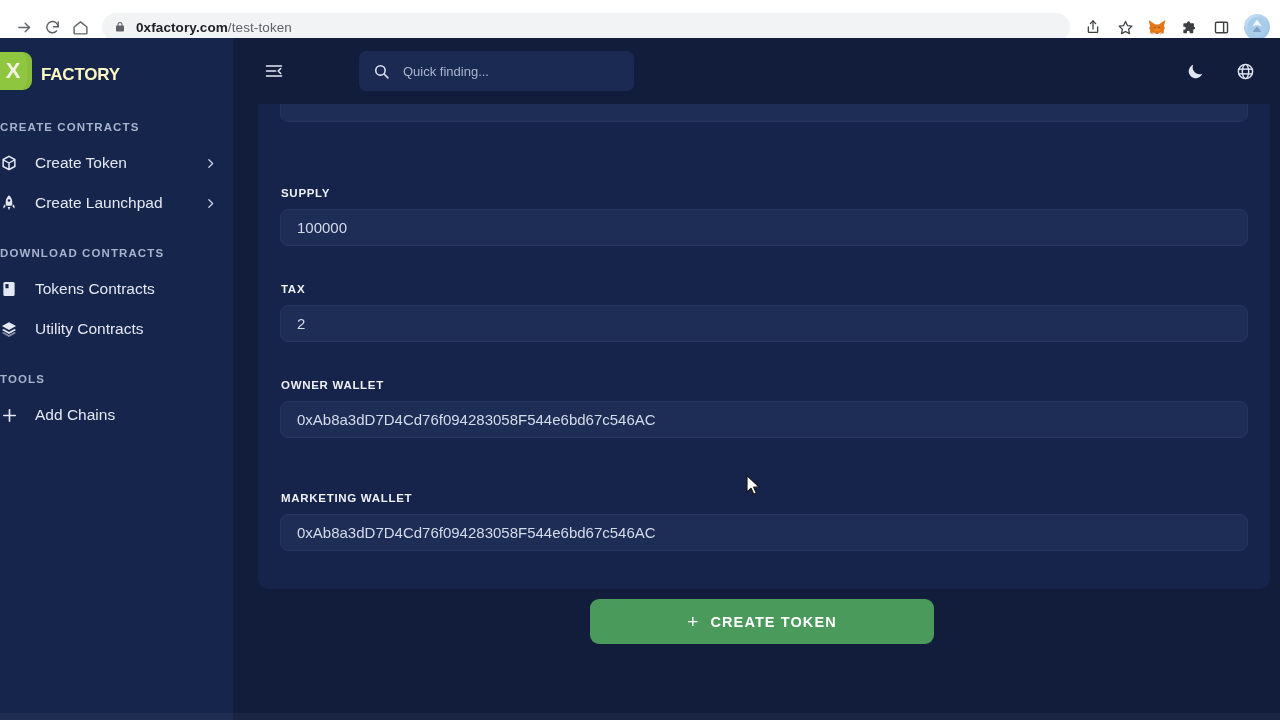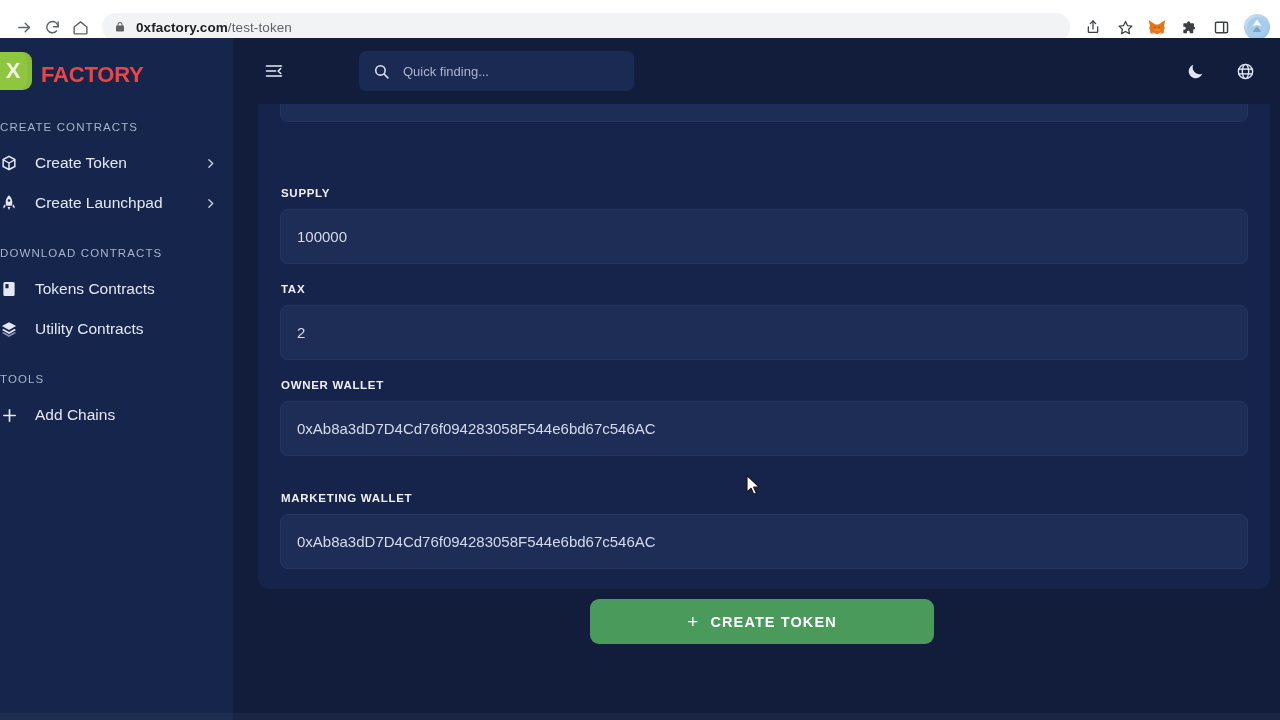--- a/index.html
+++ b/index.html
@@ -83,26 +83,26 @@
     display: flex; align-items: center; justify-content: center;
     margin-right: 9px; margin-left: -6px;
     flex: 0 0 auto;
     box-shadow: inset -6px 0 0 -1px rgba(0,0,0,0.04);
   }
   #brand-mark span {
     font-size: 22px; font-weight: 700; color: #f4f0e2;
     line-height: 1; font-family: "Liberation Sans", sans-serif;
   }
   #brand-name {
-    font-size: 22px; font-weight: 700; color: #ef4444;
+    font-size: 17px; font-weight: 700; color: #fef9c3;
     letter-spacing: -0.2px;
     margin-top: 7px;
   }
   .nav-section-title {
-    font-size: 11.5px; font-weight: 400; color: #a7b3cc;
+    font-size: 11.5px; font-weight: 700; color: #a7b3cc;
     letter-spacing: 1.1px;
     padding: 0 12px 0 0; margin: 0 0 10px 0;
     white-space: nowrap;
   }
   .nav-group { margin-top: 6px; }
   #sec-create { margin-top: 17px; }
   #sec-download { margin-top: 24px; }
   #sec-tools { margin-top: 24px; }
   .nav-item {
     display: flex; align-items: center;
@@ -170,21 +170,21 @@
     background: #16234b;
     border-radius: 0 0 10px 10px;
   }
   .field { margin-bottom: 4px; }
   .field-label {
     font-size: 11.5px; font-weight: 700; color: #eef1f7;
     letter-spacing: 0.7px;
     margin: 0 0 10px 1px;
   }
   .field-input {
-    height: 55px;
+    height: 37px;
     background: #1e2d55;
     border: 1px solid #26365f;
     border-radius: 8px;
     display: flex; align-items: center;
     padding: 0 16px;
     color: #d3dae9;
     font-size: 15px;
   }
   #field-partial {
     position: absolute; left: 22px; top: -18px;

